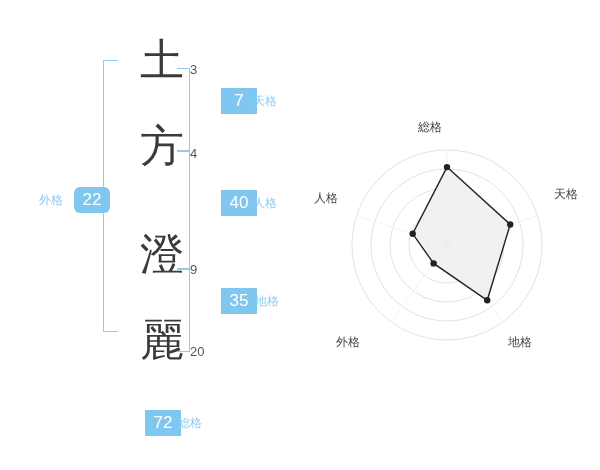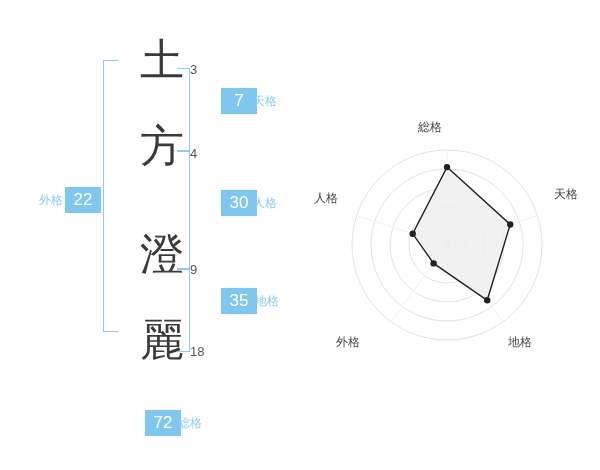--- a/index.html
+++ b/index.html
@@ -106,21 +106,21 @@
 
   .b-ten { left: 221px; top: 88px; }
   .l-ten { left: 253px; top: 93px; }
 
   .b-jin { left: 221px; top: 190px; }
   .l-jin { left: 253px; top: 195px; }
 
   .b-chi { left: 221px; top: 288px; }
   .l-chi { left: 255px; top: 293px; }
 
-  .b-gai { left: 65px; top: 187px; }
+  .b-gai { left: 74px; top: 187px; border-radius: 6px; }
   .l-gai { left: 39px; top: 192px; }
 
   .b-sou { left: 145px; top: 410px; }
   .l-sou { left: 178px; top: 415px; }
 
   
   .chart-panel {
     position: absolute;
     left: 300px; top: 0;
     width: 300px;
@@ -144,31 +144,31 @@
     <div class="kanji k1">土</div>
     <div class="kanji-stroke s1">3</div>
 
     <div class="kanji k2">方</div>
     <div class="kanji-stroke s2">4</div>
 
     <div class="kanji k3">澄</div>
     <div class="kanji-stroke s3">9</div>
 
     <div class="kanji k4">麗</div>
-    <div class="kanji-stroke s4">18</div>
+    <div class="kanji-stroke s4">20</div>
 
     <div class="bracket br-gai"></div>
     <div class="bracket br-ten"></div>
     <div class="bracket br-jin"></div>
     <div class="bracket br-chi"></div>
 
     <div class="badge b-ten">7</div>
     <div class="badge-label l-ten">天格</div>
 
-    <div class="badge b-jin">30</div>
+    <div class="badge b-jin">40</div>
     <div class="badge-label l-jin">人格</div>
 
     <div class="badge b-chi">35</div>
     <div class="badge-label l-chi">地格</div>
 
     <div class="badge b-gai">22</div>
     <div class="badge-label-left l-gai">外格</div>
 
     <div class="badge b-sou">72</div>
     <div class="badge-label l-sou">総格</div>

